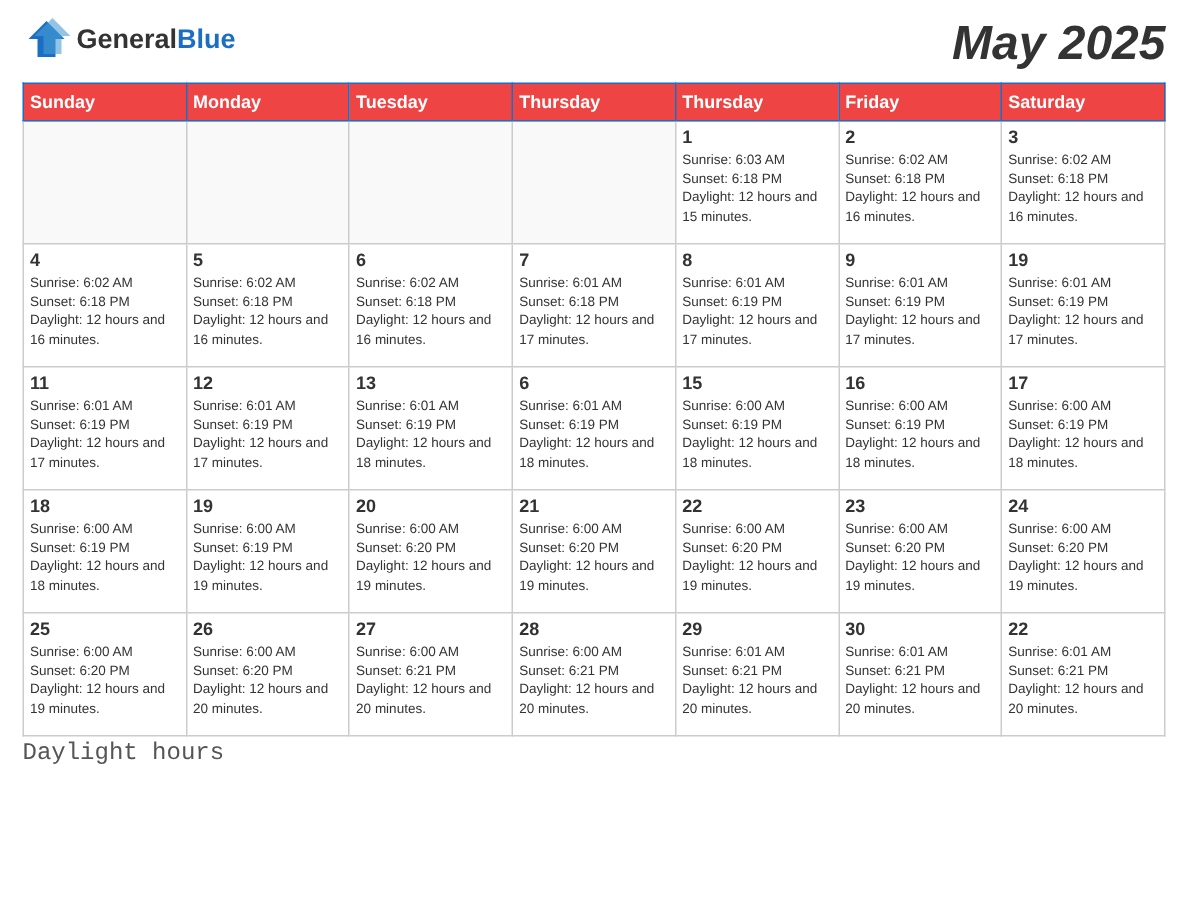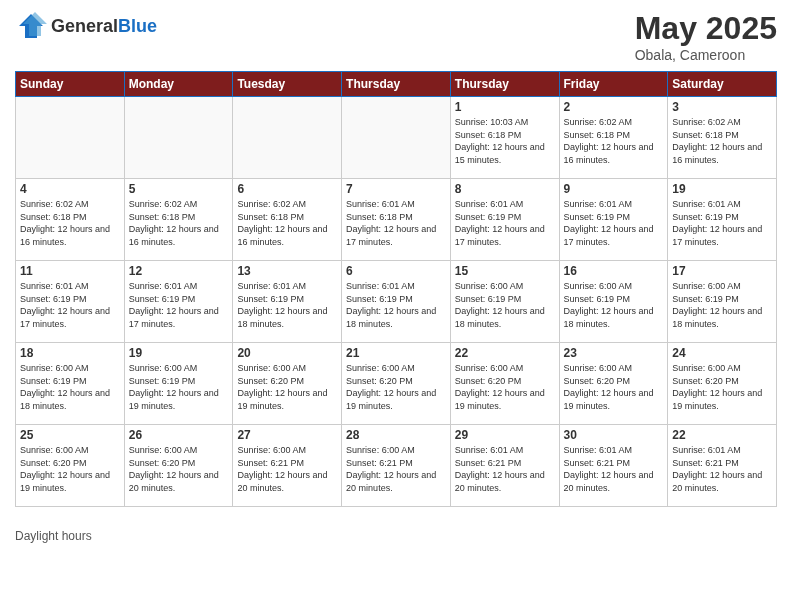--- a/index.html
+++ b/index.html
@@ -31,37 +31,39 @@
       font-size: 18px;
       font-weight: bold;
       color: #333;
     }
     .logo-text-blue {
       font-size: 18px;
       font-weight: bold;
       color: #1a6fc4;
     }
     .title-block {
+      text-align: right;
+      font-style: italic;
     }
     .month-year {
       font-size: 32px;
       font-weight: bold;
       color: #333;
     }
     .location {
       font-size: 14px;
       color: #555;
     }
     .calendar {
       width: 100%;
       border-collapse: collapse;
       table-layout: fixed;
     }
     .calendar th {
-      background: #7f1d1d;
+      background: #ef4444;
       color: #fff;
       font-size: 12px;
       font-weight: bold;
       padding: 5px 4px;
       text-align: left;
       border: 1px solid #1a6fc4;
     }
     .calendar td {
       border: 1px solid #ccc;
       vertical-align: top;
@@ -80,23 +82,24 @@
       color: #333;
       display: block;
       margin-bottom: 2px;
     }
     .day-info {
       font-size: 9px;
       color: #333;
       line-height: 1.4;
     }
     .legend {
-      margin-top: 22px;
-      font-size: 12px;
+      margin-top: 2px;
+      font-size: 16px;
       color: #555;
+      font-family: Liberation Mono, monospace;
     }
     .logo-svg-wrapper {
       display: flex;
       align-items: center;
     }
   </style>
 </head>
 <body>
 
 <div class="page">
@@ -107,21 +110,20 @@
           <polygon points="16,4 28,16 22,16 22,28 10,28 10,16 4,16" fill="#1a6fc4"></polygon>
           <polygon points="20,2 32,14 26,14 26,26 14,26 14,14 8,14" fill="#4a9fd4" opacity="0.6"></polygon>
         </svg>
       </div>
       <div>
         <span class="logo-text-general">General</span><span class="logo-text-blue">Blue</span>
       </div>
     </div>
     <div class="title-block">
       <div class="month-year">May 2025</div>
-      <div class="location">Obala, Cameroon</div>
     </div>
   </div>
 
   <table class="calendar">
     <thead>
       <tr>
         <th><span>Sunday</span></th>
         <th><span>Monday</span></th>
         <th><span>Tuesday</span></th>
         <th><span>Thursday</span></th>
@@ -131,21 +133,21 @@
       </tr>
     </thead>
     <tbody id="calendar-body">
     <tr>
           <td class="empty"></td>
           <td class="empty"></td>
           <td class="empty"></td>
           <td class="empty"></td>
           <td>
             <span class="day-number">1</span>
-            <div class="day-info" style="white-space: pre-line;">Sunrise: 10:03 AM
+            <div class="day-info" style="white-space: pre-line;">Sunrise: 6:03 AM
 Sunset: 6:18 PM
 Daylight: 12 hours and 15 minutes.</div>
           </td>
           <td>
             <span class="day-number">2</span>
             <div class="day-info" style="white-space: pre-line;">Sunrise: 6:02 AM
 Sunset: 6:18 PM
 Daylight: 12 hours and 16 minutes.</div>
           </td>
           <td>

